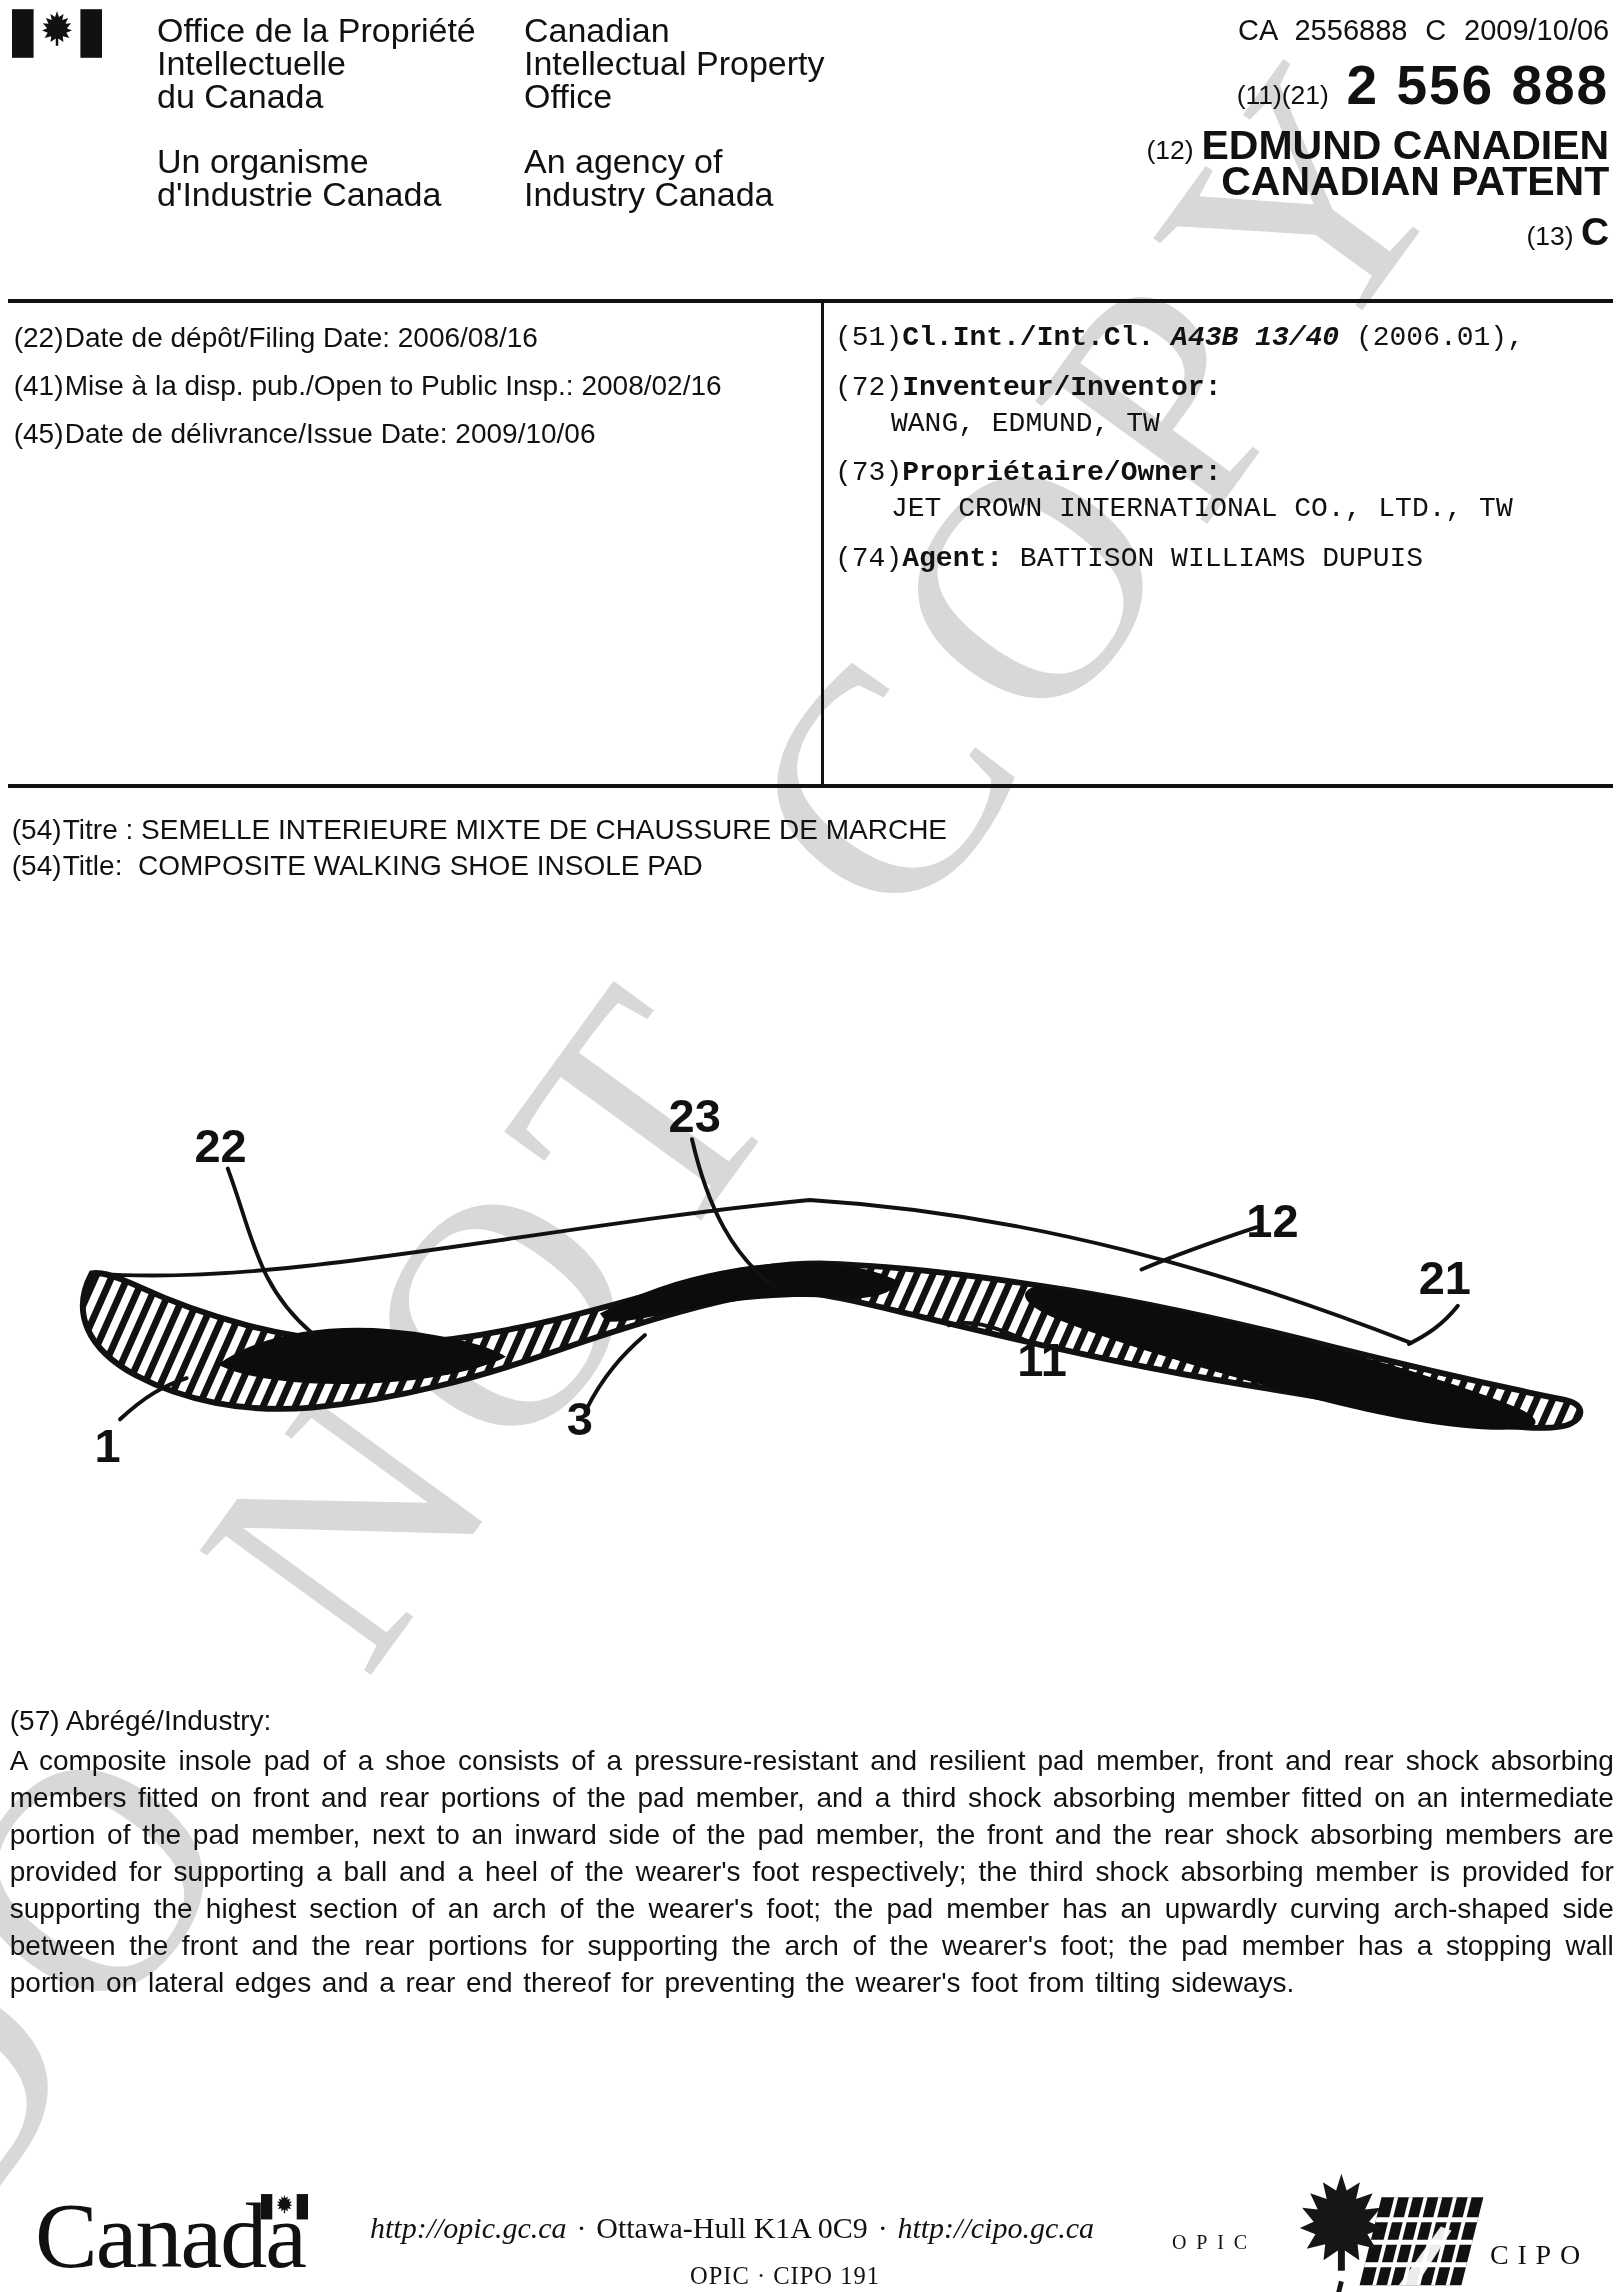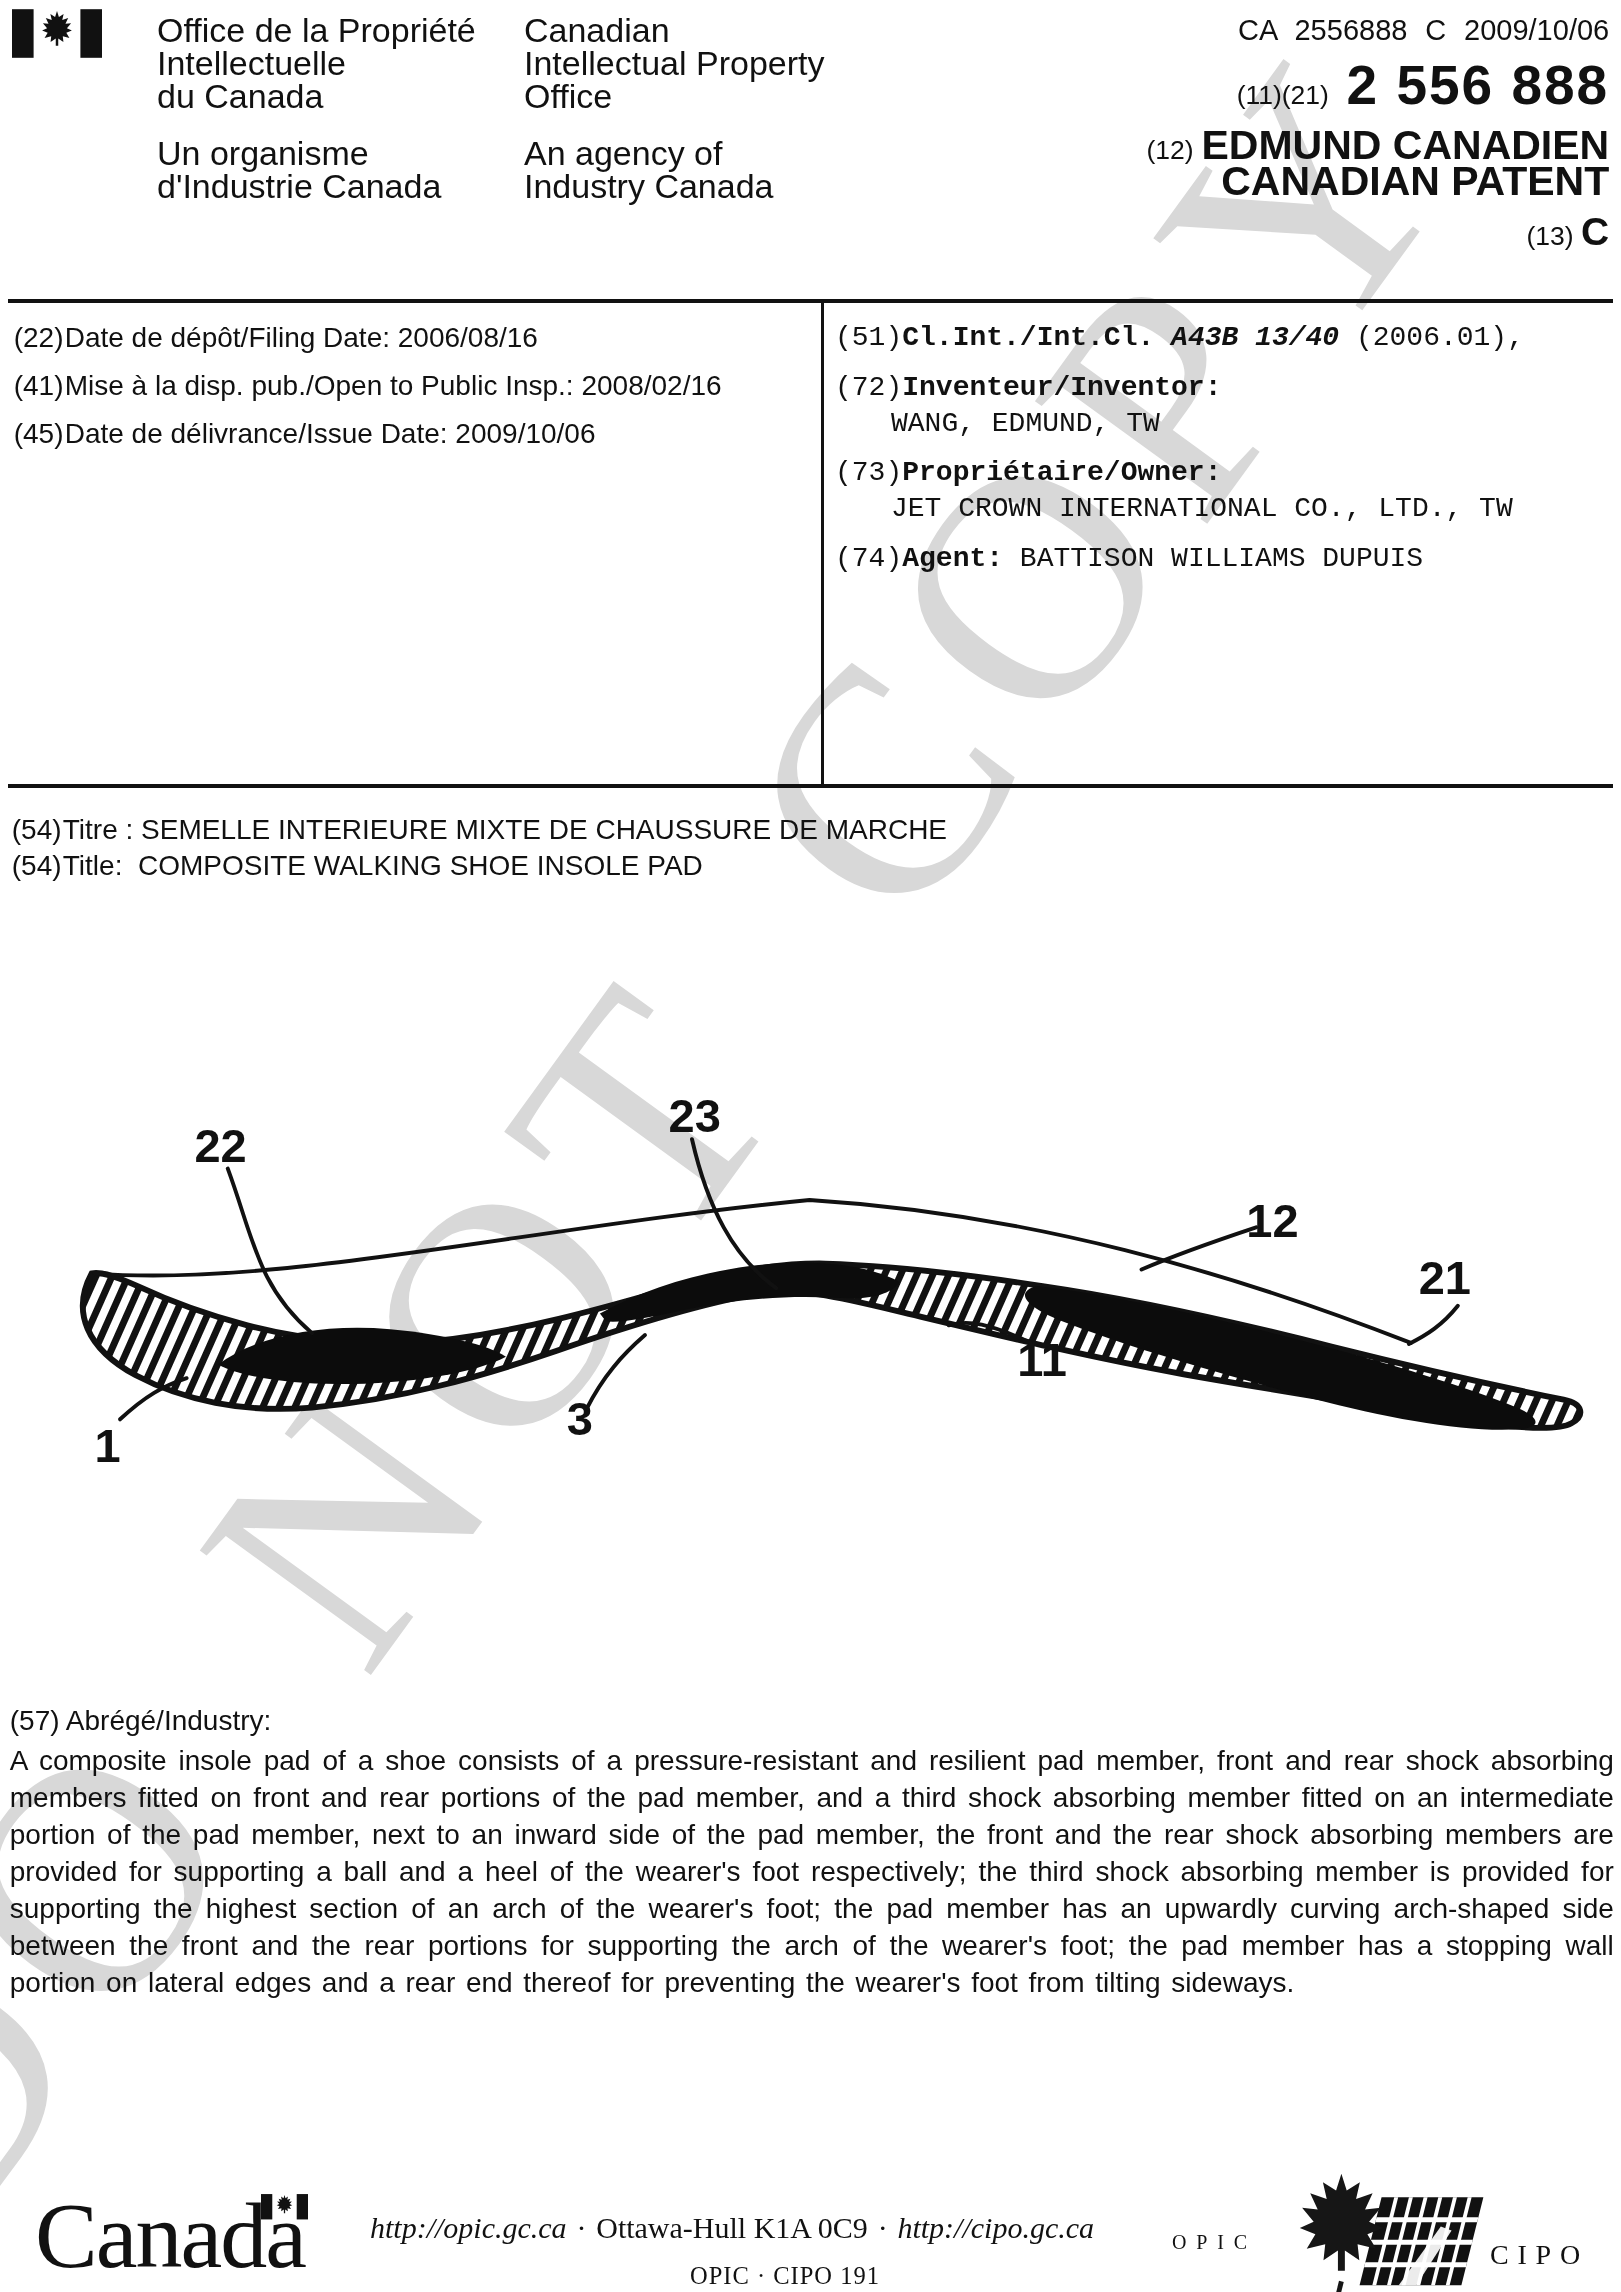--- a/index.html
+++ b/index.html
@@ -18,21 +18,21 @@
     left:627px;top:1137px;
     transform:translate(-50%,-50%) rotate(-54deg);
     white-space:nowrap;
     font-family:"Liberation Serif", serif;
     font-size:323px;font-weight:400;
     letter-spacing:27.4px;word-spacing:69px;
     color:#d8d8d8;
   }
   
   .org-col{position:absolute;top:13.7px;font-size:34px;line-height:33px;}
-  .org-col .sub{margin-top:24px;}
+  .org-col .sub{margin-top:32px;}
   .fr-col{left:157px;}
   .en-col{left:524px;}
   .flag-box{position:absolute;left:11.8px;top:7.8px;width:90px;height:51px;}
   .tr{position:absolute;right:11.8px;text-align:right;white-space:nowrap;}
   .tr-ca{top:13.7px;font-size:29px;word-spacing:9.8px;}
   .tr-pub{top:53px;}
   .tr-pub .small-num{font-size:26.5px;}
   .tr-pub .big{font-size:55px;font-weight:bold;margin-left:17.6px;letter-spacing:2px;}
   .tr-kfr{top:122px;}
   .tr-ken{top:158px;margin-left:24px;}

